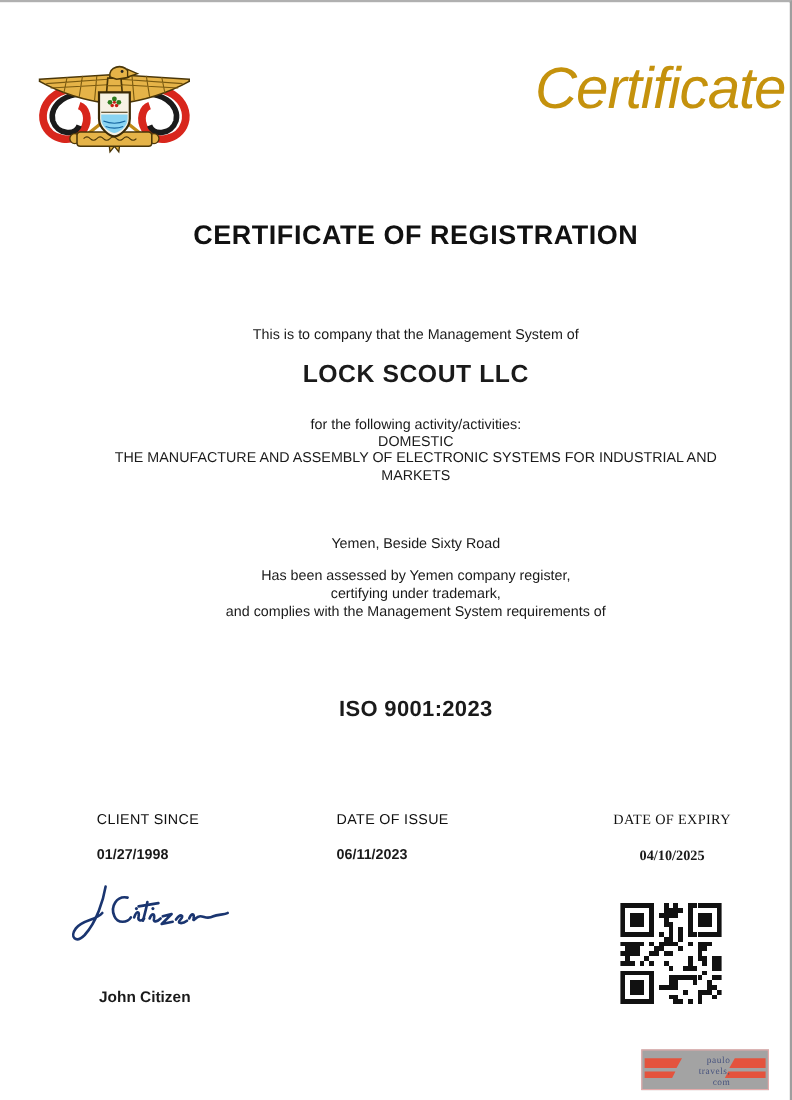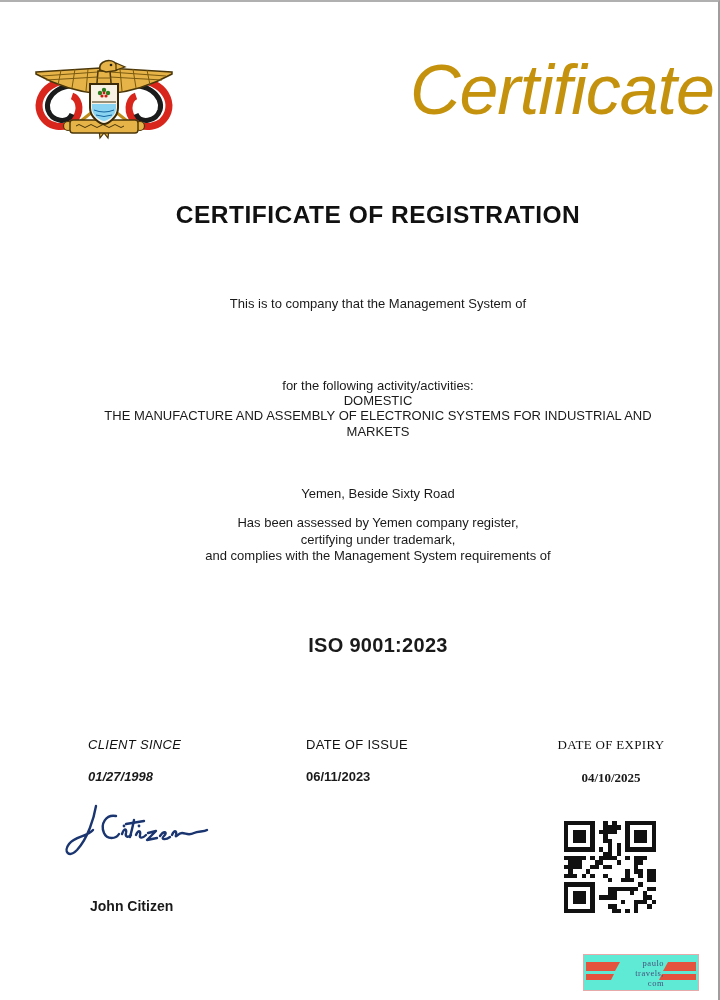--- a/index.html
+++ b/index.html
@@ -10,47 +10,47 @@
     background:#ffffff;
     border-top:2px solid #b0b0b0;
     border-right:2px solid #9e9e9e;
     font-family:"Liberation Sans", sans-serif;
     color:#1a1a1a;
     overflow:hidden;
   }
   .emblem{position:absolute;left:28px;top:56px;width:152px;height:84px;}
   .script-title{
     position:absolute;right:4px;top:48px;
-    font-size:70px;font-style:italic;font-weight:400;
+    font-size:53px;font-style:italic;font-weight:400;
     color:#C5920D;letter-spacing:-1px;white-space:nowrap;
   }
   .content{position:absolute;left:88px;width:580px;text-align:center;}
   .heading{top:199px;font-size:24.5px;font-weight:bold;letter-spacing:.5px;color:#111;}
   .intro{top:294px;font-size:13px;}
   .company{top:325px;font-size:22.5px;font-weight:bold;letter-spacing:.5px;}
   .block{line-height:15.2px;font-size:13px;}
   .activity{top:376px;text-align:center;}
   .carried{top:454px;font-size:13px;}
   .location{top:484px;font-size:13px;}
   .assessment{top:513px;line-height:16.5px;}
   .standard{top:632px;font-size:20px;font-weight:bold;letter-spacing:.3px;text-align:center;}
   .line{white-space:nowrap;}
   .fields{position:absolute;left:0;top:735px;width:720px;height:50px;}
   .field{position:absolute;}
   .field .flabel{font-size:13px;letter-spacing:.3px;color:#111;}
   .field .fvalue{margin-top:17px;font-size:13px;font-weight:bold;}
-  .field.c1{left:88px;text-align:left;font-style:italic;}
+  .field.c1{left:88px;text-align:left;}
   .field.c2{left:306px;text-align:left;}
   .field.c3{left:555px;width:112px;text-align:center;font-family:Liberation Serif, serif;}
   .signature{position:absolute;left:60px;top:800px;width:150px;height:58px;}
   .signer{position:absolute;left:90px;top:896px;font-size:14px;font-weight:bold;}
   .qr{position:absolute;left:564px;top:819px;width:92px;height:92px;}
   .footer-logo{
     position:absolute;left:583px;top:952px;width:116px;height:37px;
-    box-sizing:border-box;border:1px solid #e6aaaa;background:#5eead4;
+    box-sizing:border-box;border:1px solid #e6aaaa;background:#a3a3a3;
   }
   .footer-logo svg{position:absolute;left:0;top:0;}
   .logo-text{
     position:absolute;right:34px;top:3px;width:48px;
     font-family:"Liberation Serif", serif;
     font-size:8.5px;line-height:10px;color:#46527E;text-align:right;letter-spacing:.5px;
   }
 </style>
 </head>
 <body>
@@ -99,20 +99,21 @@
     <path d="M64 46 L88 46 L88 50 C88 58 79 63 76 63 C73 63 64 58 64 50 Z" fill="#8AD4F2"></path>
     <path d="M66 52 Q76 56 86 52 M68 57 Q76 60 84 57" stroke="#1565a0" stroke-width="1" fill="none"></path>
   </svg>
 
   <div class="script-title">Certificate</div>
 
   <div class="content heading">CERTIFICATE OF REGISTRATION</div>
 
   <div class="content intro">This is to company that the Management System of</div>
 
+  <div class="content company">LOCK SCOUT LLC</div>
 
   <div class="content block activity">
     <div class="line">for the following activity/activities:</div>
     <div class="line">DOMESTIC</div>
     <div class="line">THE MANUFACTURE AND ASSEMBLY OF ELECTRONIC SYSTEMS FOR INDUSTRIAL AND</div>
     <div class="line">MARKETS</div>
   </div>
 
 
   <div class="content location">Yemen, Beside Sixty Road</div>

